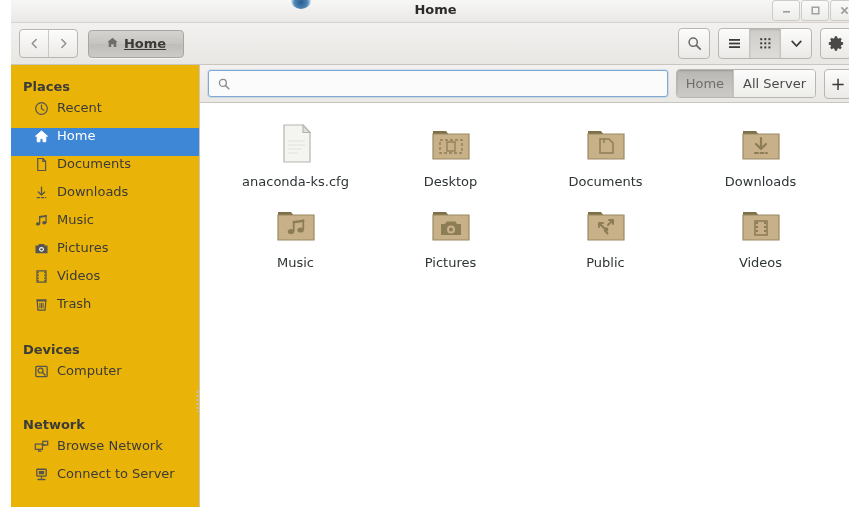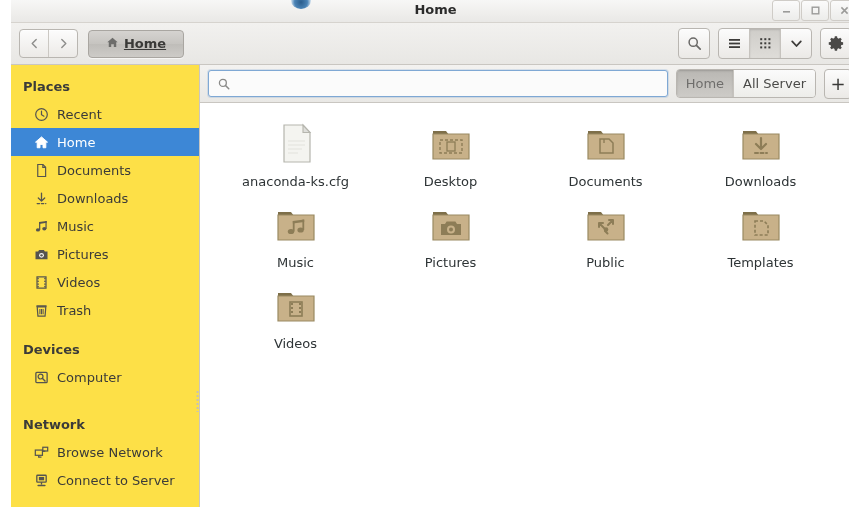--- a/index.html
+++ b/index.html
@@ -69,27 +69,27 @@
     background:linear-gradient(to bottom,#fcfcfc,#ebe9e6);}
   .vbtn{width:30px;height:29px;display:flex;align-items:center;justify-content:center;color:#4c4b49;}
   .vbtn + .vbtn{border-left:1px solid #c6c3be;}
   .vbtn.active{background:linear-gradient(to bottom,#cfcdc9,#dedcd8);box-shadow:0 1px 2px rgba(0,0,0,.13) inset;}
 
   
   .body{flex:1 1 auto;display:flex;min-height:0;position:relative;}
 
   
   .sidebar{
-    width:189px;flex:0 0 189px;background:#fde047;
+    width:189px;flex:0 0 189px;background:#eab308;
     border-right:1px solid #c9c6c1;padding-top:10px;box-sizing:border-box;
     position:relative;overflow:hidden;
   }
   .sb-head{padding:4px 10px 6px 12px;font-weight:bold;font-size:13px;color:#3b3b39;}
   .sb-item{
-    height:28px;display:flex;align-items:center;gap:8px;
+    height:28px;display:flex;gap:8px;
     padding-left:22px;font-size:13px;color:#3b3b39;
   }
   .sb-item.sel{background:#3d87d6;color:#ffffff;}
   .sb-item .ico{width:16px;height:16px;display:flex;align-items:center;justify-content:center;flex:0 0 16px;}
   .sb-item .ico svg{display:block;}
   .sb-item.sel .ico svg{fill:#ffffff;stroke:#ffffff;}
   .grip{
     position:absolute;right:-1px;top:325px;width:4px;height:22px;
     background-image:radial-gradient(circle,#c3c0bb 1px,transparent 1.2px);
     background-size:3px 4px;
@@ -504,30 +504,20 @@
                   <path d="M26 25 L31 20 M31 20 L31 24 M31 20 L27 20"></path>
                   <path d="M23 31 L25.5 33.5"></path>
                 </g>
                 <circle cx="24" cy="29.6" r="2.3" fill="#8d7d57"></circle>
               </svg>
             </div>
             <div class="name">Public</div>
           </div>
 
 
-          <div class="cell">
-            <div class="icon">
-              <svg width="48" height="48" viewBox="0 0 48 48">
-                <path d="M6 12 H19 L22 16 H42 V19 H6 Z" fill="#7e6f49"></path>
-                <path d="M6 15 H42 V40 H6 Z" fill="#c8b189" stroke="#9a8a62" stroke-width="1.2"></path>
-                <path d="M18 21 H27 L31 25 V35 H18 Z" fill="none" stroke="#8d7d57" stroke-width="1.6" stroke-dasharray="3 2"></path>
-              </svg>
-            </div>
-            <div class="name">Templates</div>
-          </div>
 
           <div class="cell">
             <div class="icon">
               <svg width="48" height="48" viewBox="0 0 48 48">
                 <path d="M6 12 H19 L22 16 H42 V19 H6 Z" fill="#7e6f49"></path>
                 <path d="M6 15 H42 V40 H6 Z" fill="#c8b189" stroke="#9a8a62" stroke-width="1.2"></path>
                 <rect x="18" y="21" width="12" height="14" fill="none" stroke="#8d7d57" stroke-width="1.6"></rect>
                 <g fill="#8d7d57">
                     <rect x="19" y="22" width="2" height="2"></rect>
                     <rect x="19" y="26" width="2" height="2"></rect>

